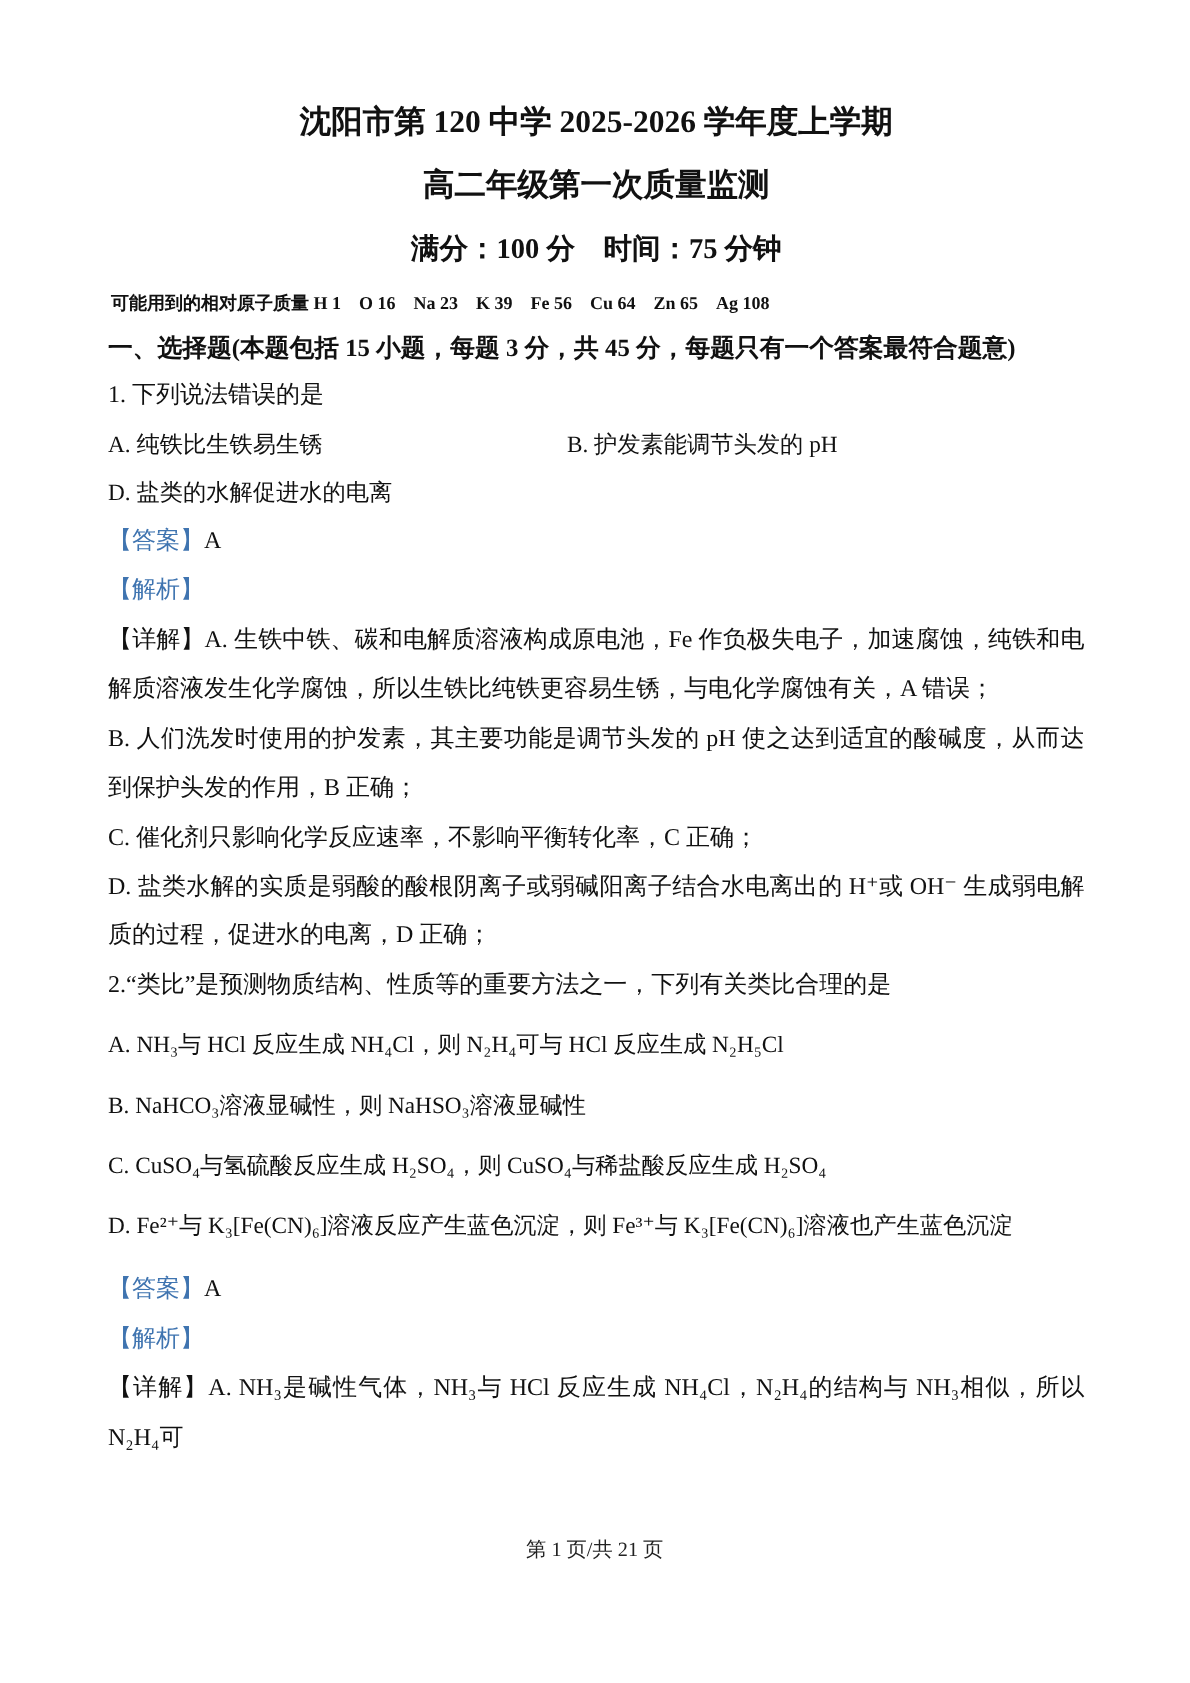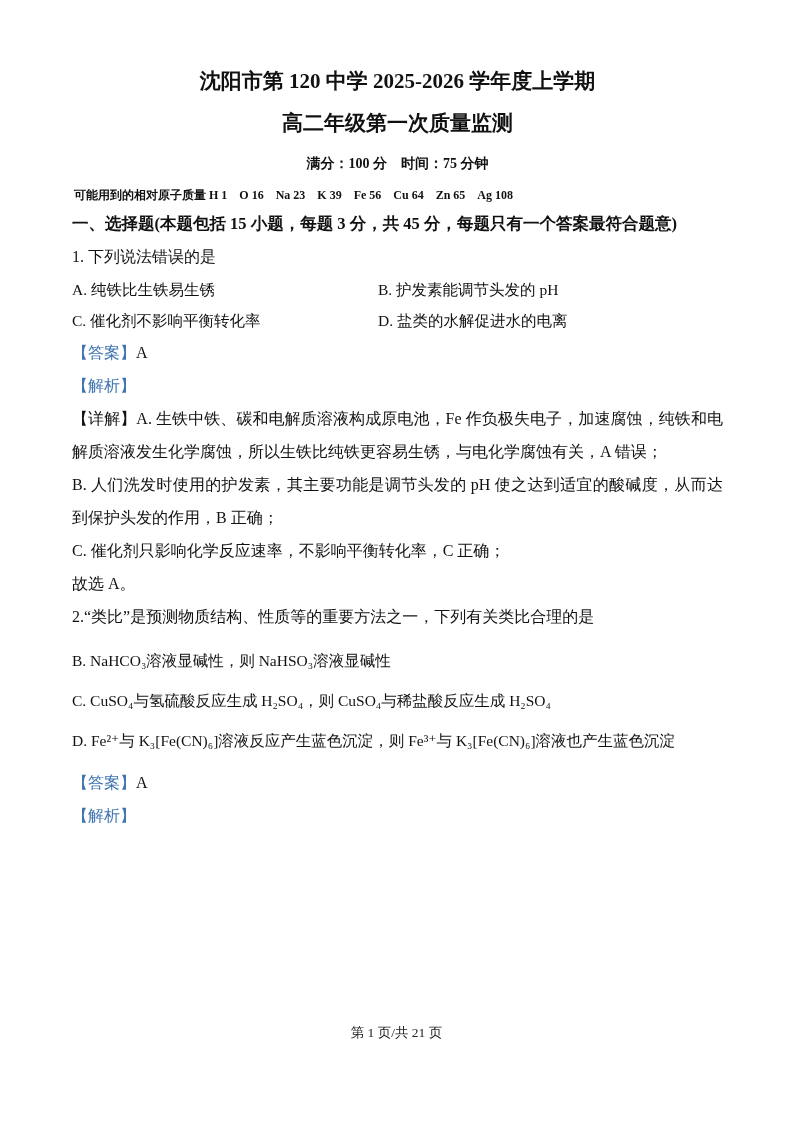--- a/index.html
+++ b/index.html
@@ -18,21 +18,21 @@
   .doc-title {
     text-align: center;
     font-weight: 700;
     font-size: 21px;
     line-height: 1.3;
     margin: 0 0 15px 0;
   }
   .score-line {
     text-align: center;
     font-weight: 700;
-    font-size: 14px;
+    font-size: 19px;
     line-height: 1.5;
     margin: 2px 0 10px 0;
   }
   .masses-line {
     font-weight: 700;
     font-size: 12px;
     line-height: 1.9;
     margin: 2px;
     white-space: nowrap;
   }
@@ -88,35 +88,36 @@
 
   <div class="section-heading">一、选择题(本题包括 15 小题，每题 3 分，共 45 分，每题只有一个答案最符合题意)</div>
 
   <div>
     <p class="stem">1. 下列说法错误的是</p>
     <div class="options-row">
       <span class="opt-left">A. 纯铁比生铁易生锈</span>
       <span class="opt-right">B. 护发素能调节头发的 pH</span>
     </div>
     <div class="options-row">
-      <span class="opt-left">C. 催化剂不影响平衡转化率</span>
       <span class="opt-right">D. 盐类的水解促进水的电离</span>
     </div>
     <p class="answer-line"><span class="blue">【答案】</span><span>A</span></p>
     <p class="analysis-line"><span class="blue">【解析】</span></p>
     <p class="para"><span>【详解】</span><span>A. 生铁中铁、碳和电解质溶液构成原电池，Fe 作负极失电子，加速腐蚀，纯铁和电解质溶液发生化学腐蚀，所以生铁比纯铁更容易生锈，与电化学腐蚀有关，A 错误；</span></p>
     <p class="para">B. 人们洗发时使用的护发素，其主要功能是调节头发的 pH 使之达到适宜的酸碱度，从而达到保护头发的作用，B 正确；</p>
     <p class="para">C. 催化剂只影响化学反应速率，不影响平衡转化率，C 正确；</p>
-    <p class="para">故选 A。</p>
+    <p class="para">D. 盐类水解的实质是弱酸的酸根阴离子或弱碱阳离子结合水电离出的 H⁺或 OH⁻ 生成弱电解质的过程，促进水的电离，D 正确；</p>
   </div>
 
   <div>
     <p class="stem">2.“类比”是预测物质结构、性质等的重要方法之一，下列有关类比合理的是</p>
+    <div class="q2-option">A. NH₃与 HCl 反应生成 NH₄Cl，则 N₂H₄可与 HCl 反应生成 N₂H₅Cl</div>
     <div class="q2-option tall">B. NaHCO₃溶液显碱性，则 NaHSO₃溶液显碱性</div>
     <div class="q2-option tall">C. CuSO₄与氢硫酸反应生成 H₂SO₄，则 CuSO₄与稀盐酸反应生成 H₂SO₄</div>
     <div class="q2-option tall">D. Fe²⁺与 K₃[Fe(CN)₆]溶液反应产生蓝色沉淀，则 Fe³⁺与 K₃[Fe(CN)₆]溶液也产生蓝色沉淀</div>
     <p class="answer-line"><span class="blue">【答案】</span><span>A</span></p>
     <p class="analysis-line"><span class="blue">【解析】</span></p>
+    <p class="para"><span>【详解】</span><span>A. NH₃是碱性气体，NH₃与 HCl 反应生成 NH₄Cl，N₂H₄的结构与 NH₃相似，所以 N₂H₄可</span></p>
   </div>
 
   <div class="footer">第 1 页/共 21 页</div>
 
 </div>
 
 </body></html>

